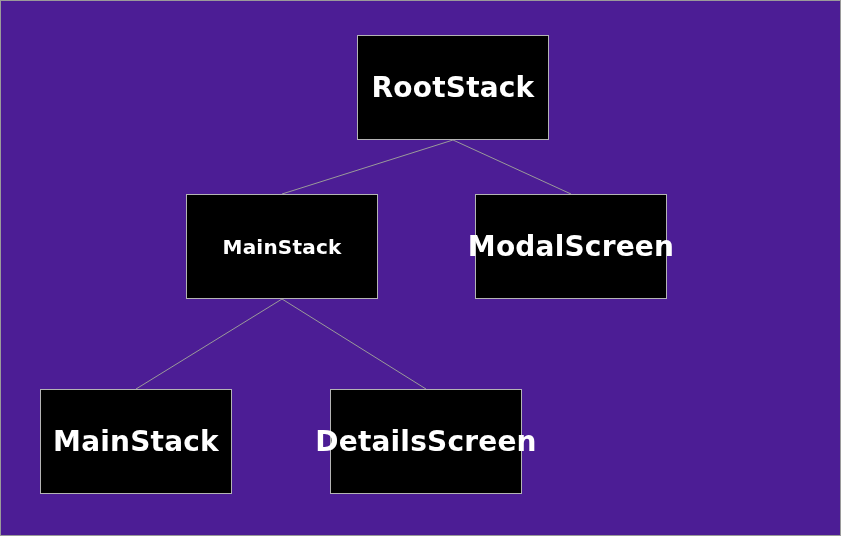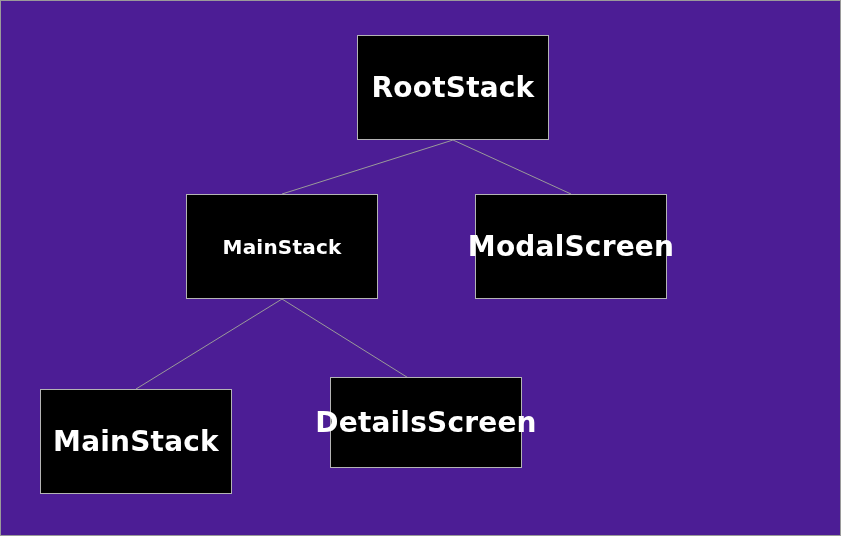--- a/index.html
+++ b/index.html
@@ -68,18 +68,18 @@
       </div>
       <div class="node" style="left: 185px; top: 193px; width: 192px; height: 105px; background: rgb(0, 0, 0); border-color: rgb(180, 180, 180);">
         <span class="node-label" style="color: rgb(255, 255, 255); font-size: 20px;">MainStack</span>
       </div>
       <div class="node" style="left: 474px; top: 193px; width: 192px; height: 105px; background: rgb(0, 0, 0); border-color: rgb(180, 180, 180);">
         <span class="node-label" style="color: rgb(255, 255, 255); font-size: 28px;">ModalScreen</span>
       </div>
       <div class="node" style="left: 39px; top: 388px; width: 192px; height: 105px; background: rgb(0, 0, 0); border-color: rgb(180, 180, 180);">
         <span class="node-label" style="color: rgb(255, 255, 255); font-size: 28px;">MainStack</span>
       </div>
-      <div class="node" style="left: 329px; top: 376px; width: 192px; height: 91px; background: rgb(0, 0, 0); border-color: rgb(180, 180, 180);">
+      <div class="node" style="left: 329px; top: 388px; width: 192px; height: 105px; background: rgb(0, 0, 0); border-color: rgb(180, 180, 180);">
         <span class="node-label" style="color: rgb(255, 255, 255); font-size: 28px;">DetailsScreen</span>
       </div>
     </div>
 
 </div>
 
 </body></html>

